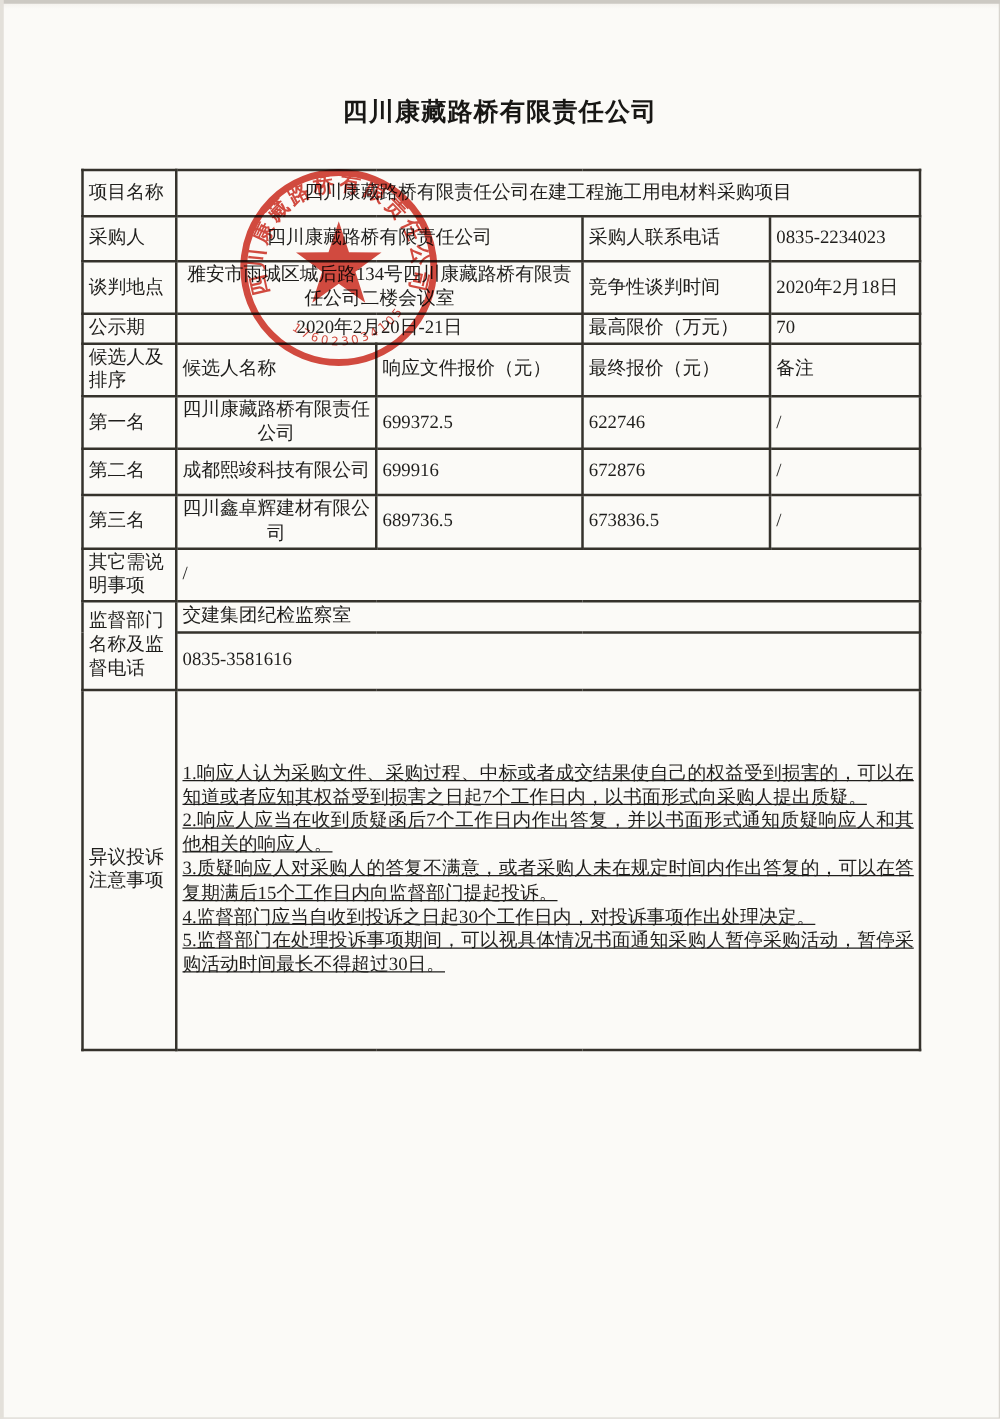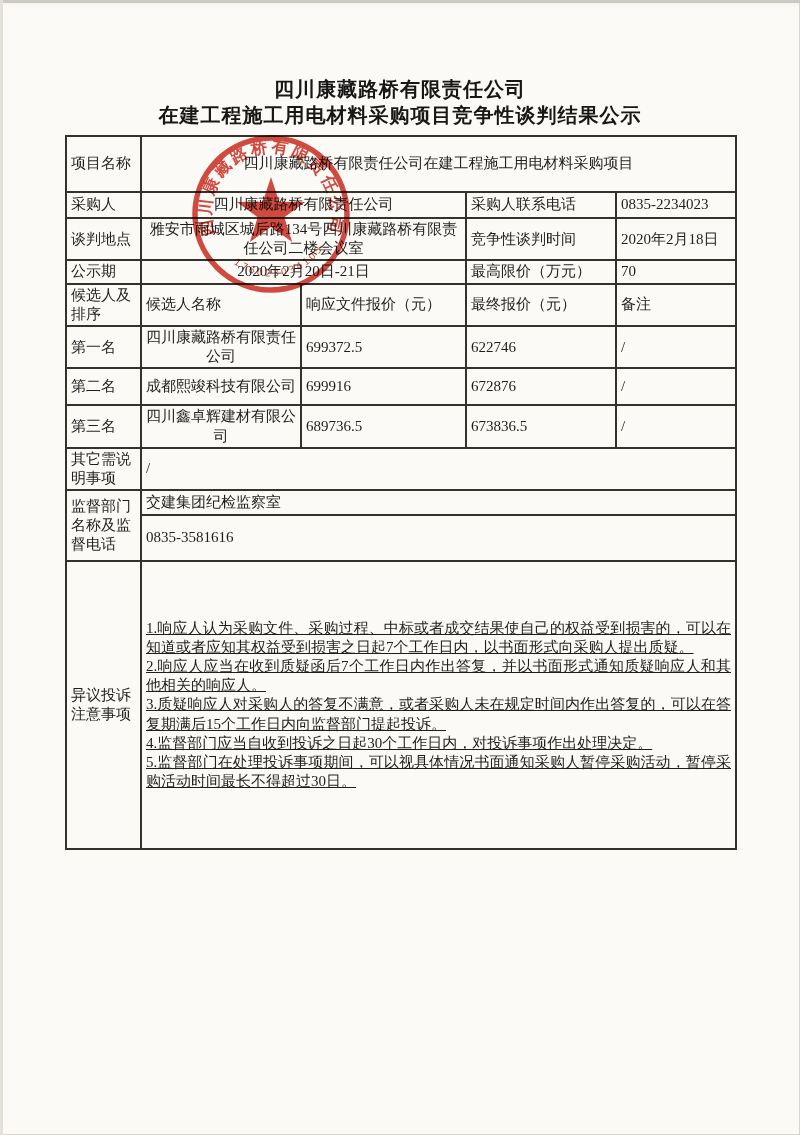--- a/index.html
+++ b/index.html
@@ -51,36 +51,35 @@
   .seal text{font-family:"DejaVu Sans","Liberation Sans",sans-serif;}
 </style>
 </head>
 <body>
 
 <div class="paper">
   <div class="scan-edge-top"></div>
   <div class="scan-edge-left"></div>
 
   <div class="title title1">四川康藏路桥有限责任公司</div>
-  <div class="title title2">在建工程施工用电材料采购项目竞争性谈判结果公示</div>
 
   <table class="doc">
     <colgroup>
       <col style="width:75px">
         <col style="width:160px">
         <col style="width:165px">
         <col style="width:150px">
         <col style="width:120px">
     </colgroup>
     <tbody>
-      <tr style="height:56px">
+      <tr style="height:37px">
         <td class="lab">项目名称</td>
         <td class="val-left" colspan="4">四川康藏路桥有限责任公司在建工程施工用电材料采购项目</td>
       </tr>
-      <tr style="height:26px">
+      <tr style="height:36px">
         <td class="lab">采购人</td>
         <td class="val-left" colspan="2">四川康藏路桥有限责任公司</td>
         <td class="c">采购人联系电话</td>
         <td class="c">0835-2234023</td>
       </tr>
       <tr style="height:36px">
         <td class="lab">谈判地点</td>
         <td class="val-left" colspan="2">雅安市雨城区城后路134号四川康藏路桥有限责任公司二楼会议室</td>
         <td class="c">竞争性谈判时间</td>
         <td class="c">2020年2月18日</td>

